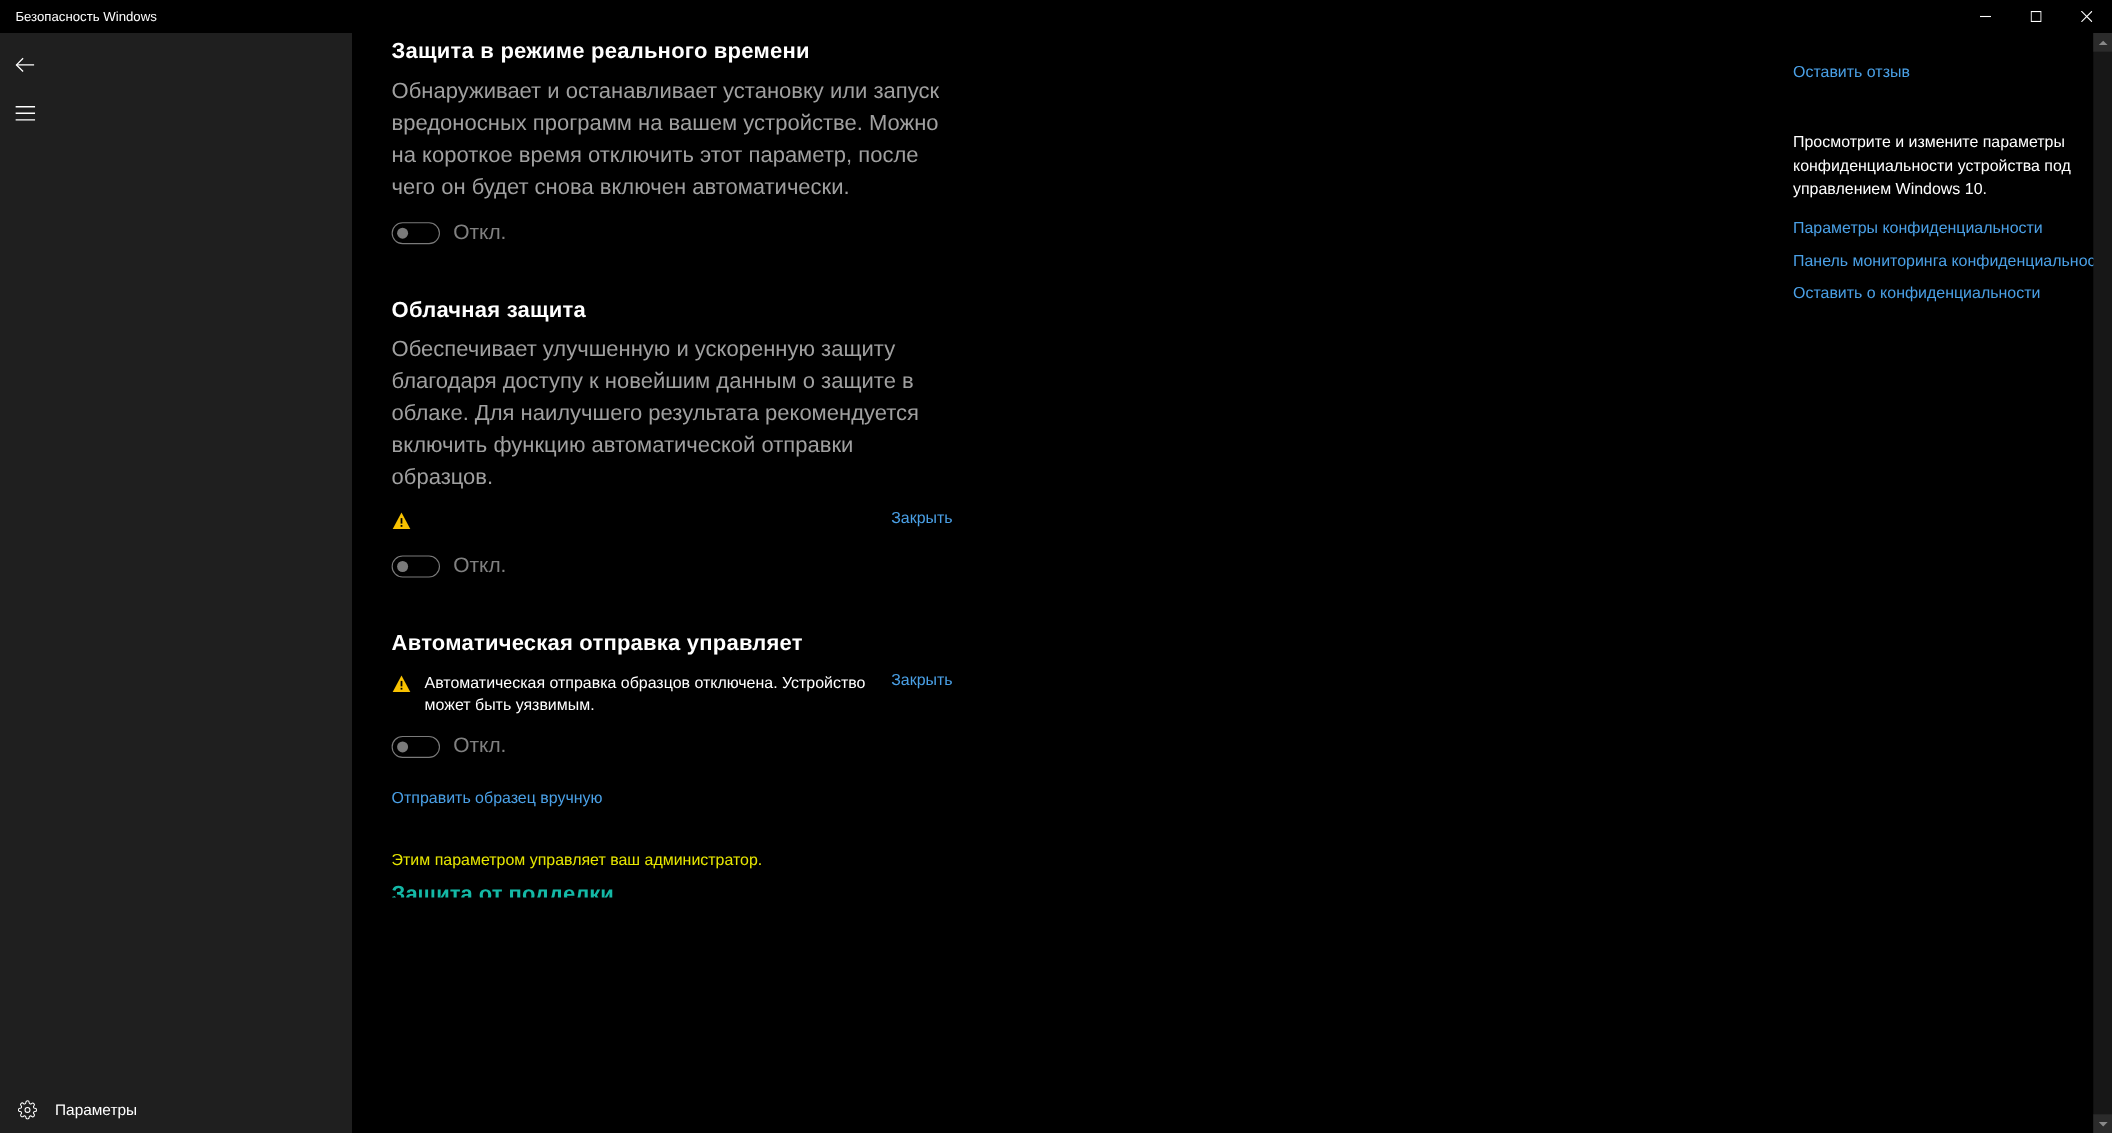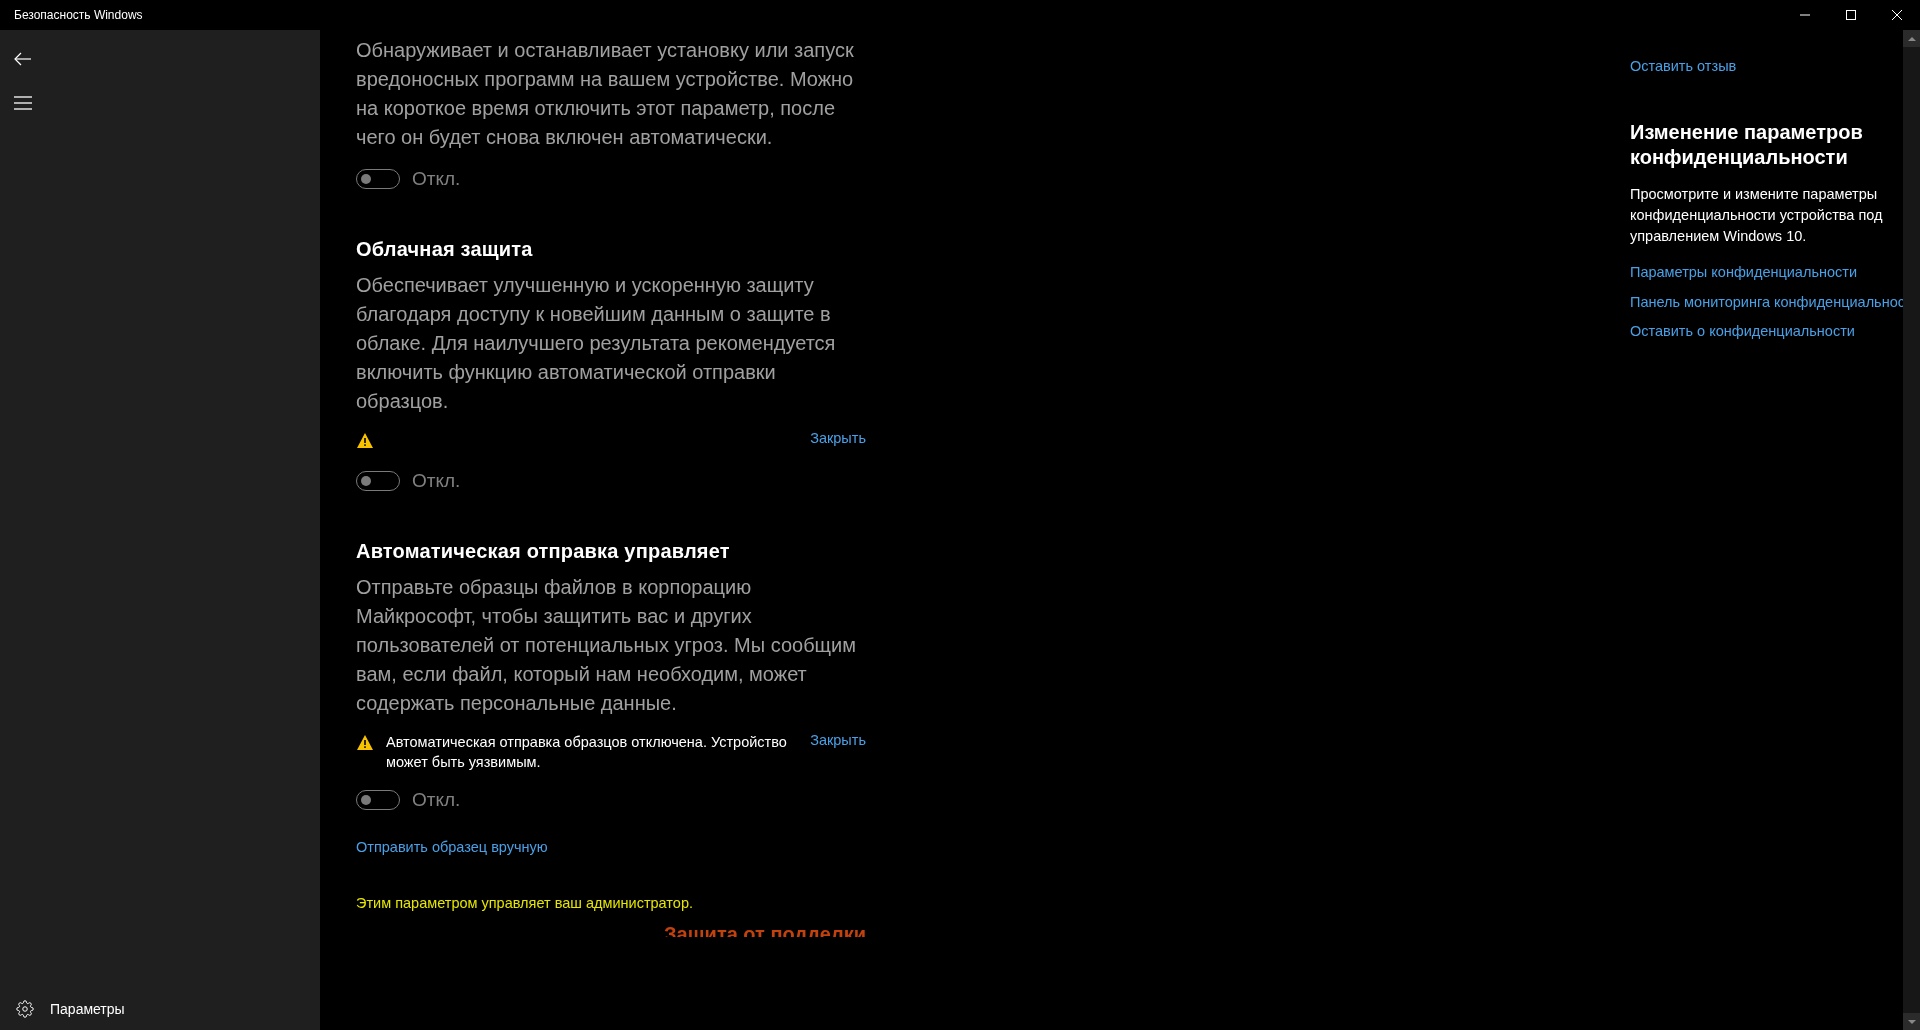--- a/index.html
+++ b/index.html
@@ -26,21 +26,21 @@
   .toggle { width:44px; height:20px; border:1px solid #7a7a7a; border-radius:10px; position:relative; background:#000; }
   .toggle .knob { width:10px; height:10px; background:#7a7a7a; border-radius:50%; position:absolute; left:4px; top:4px; }
   .toggle-label { font-size:19px; color:#808080; }
   .warn-row { display:flex; align-items:flex-start; margin-top:14px; gap:12px; }
   .warn-icon { width:18px; flex:0 0 18px; margin-top:2px; }
   .warn-text { font-size:14.5px; color:#fff; line-height:1.4; flex:1; }
   .link { color:#4aa0e6; font-size:14.5px; cursor:pointer; }
   .close-link { margin-left:auto; white-space:nowrap; }
   .inline-link { margin-top:28px; display:block; }
   .admin-note { color:#e6e600; font-size:14.5px; margin-top:40px; }
-  .next-title { font-size:20px; font-weight:600; margin-top:12px; color:#c2410c; overflow:hidden; height:14px;text-align:right; }
+  .next-title { font-size:20px; font-weight:600; margin-top:12px; color:#14b8a6; overflow:hidden; height:14px; }
 
   .right-pane { width:290px; padding-top:0; position:relative; }
   .right-pane .cut-heading { font-size:20px; font-weight:600; color:#fff; height:10px; overflow:hidden; line-height:0; display:flex; align-items:flex-end; }
   .right-pane .cut-heading span { transform:translateY(12px); display:block; }
   .right-link-top { margin-top:18px; display:block; }
   .rp-block { margin-top:46px; }
   .rp-block h3 { font-size:20px; font-weight:600; color:#fff; line-height:1.25; margin-bottom:14px; }
   .rp-block .rp-desc { font-size:14.5px; color:#fff; line-height:1.45; margin-bottom:16px; }
   .rp-links a { display:block; margin-bottom:10px; line-height:1.35; }
 
@@ -101,20 +101,21 @@
         <path d="M19.4 15a1.7 1.7 0 0 0 .34 1.87l.06.06a2 2 0 1 1-2.83 2.83l-.06-.06a1.7 1.7 0 0 0-1.87-.34 1.7 1.7 0 0 0-1 1.56V21a2 2 0 1 1-4 0v-.09a1.7 1.7 0 0 0-1-1.56 1.7 1.7 0 0 0-1.87.34l-.06.06a2 2 0 1 1-2.83-2.83l.06-.06a1.7 1.7 0 0 0 .34-1.87 1.7 1.7 0 0 0-1.56-1H3a2 2 0 1 1 0-4h.09a1.7 1.7 0 0 0 1.56-1 1.7 1.7 0 0 0-.34-1.87l-.06-.06a2 2 0 1 1 2.83-2.83l.06.06a1.7 1.7 0 0 0 1.87.34H9a1.7 1.7 0 0 0 1-1.56V3a2 2 0 1 1 4 0v.09a1.7 1.7 0 0 0 1 1.56 1.7 1.7 0 0 0 1.87-.34l.06-.06a2 2 0 1 1 2.83 2.83l-.06.06a1.7 1.7 0 0 0-.34 1.87V9a1.7 1.7 0 0 0 1.56 1H21a2 2 0 1 1 0 4h-.09a1.7 1.7 0 0 0-1.56 1z"></path>
       </svg>
       <span class="label">Параметры</span>
     </div>
   </div>
 
   <div class="main">
     <div class="content">
 
       <div class="section">
+        <h2>Защита в режиме реального времени</h2>
         <div class="desc">Обнаруживает и останавливает установку или запуск вредоносных программ на вашем устройстве. Можно на короткое время отключить этот параметр, после чего он будет снова включен автоматически.</div>
         <div class="toggle-row">
           <div class="toggle">
               <div class="knob"></div>
             </div>
           <div class="toggle-label">Откл.</div>
         </div>
       </div>
 
       <div class="section">
@@ -133,21 +134,20 @@
         <div class="toggle-row">
           <div class="toggle">
               <div class="knob"></div>
             </div>
           <div class="toggle-label">Откл.</div>
         </div>
       </div>
 
       <div class="section" style="margin-bottom:0">
         <h2>Автоматическая отправка управляет</h2>
-        <div class="desc">Отправьте образцы файлов в корпорацию Майкрософт, чтобы защитить вас и других пользователей от потенциальных угроз. Мы сообщим вам, если файл, который нам необходим, может содержать персональные данные.</div>
         <div class="warn-row">
           <div class="warn-icon">
             <svg viewBox="0 0 18 18" width="18" height="18">
                 <polygon points="9,1 17,16 1,16" fill="#f8c200"></polygon>
                 <rect x="8.2" y="6" width="1.6" height="5" fill="#000"></rect>
                 <rect x="8.2" y="12.3" width="1.6" height="1.6" fill="#000"></rect>
               </svg>
           </div>
           <div class="warn-text">Автоматическая отправка образцов отключена. Устройство может быть уязвимым.</div>
           <a class="link close-link">Закрыть</a>
@@ -165,21 +165,20 @@
       <div class="next-title">Защита от подделки</div>
     </div>
   </div>
 
   <div class="right-pane">
     <div class="cut-heading">
         <span>Безопасность Windows</span>
       </div>
     <a class="link right-link-top">Оставить отзыв</a>
     <div class="rp-block">
-      <h3>Изменение параметров конфиденциальности</h3>
       <div class="rp-desc">Просмотрите и измените параметры конфиденциальности устройства под управлением Windows 10.</div>
       <div class="rp-links">
         <a class="link">Параметры конфиденциальности</a>
         <a class="link">Панель мониторинга конфиденциальности</a>
         <a class="link">Оставить о конфиденциальности</a>
       </div>
     </div>
   </div>
 
 </div>

